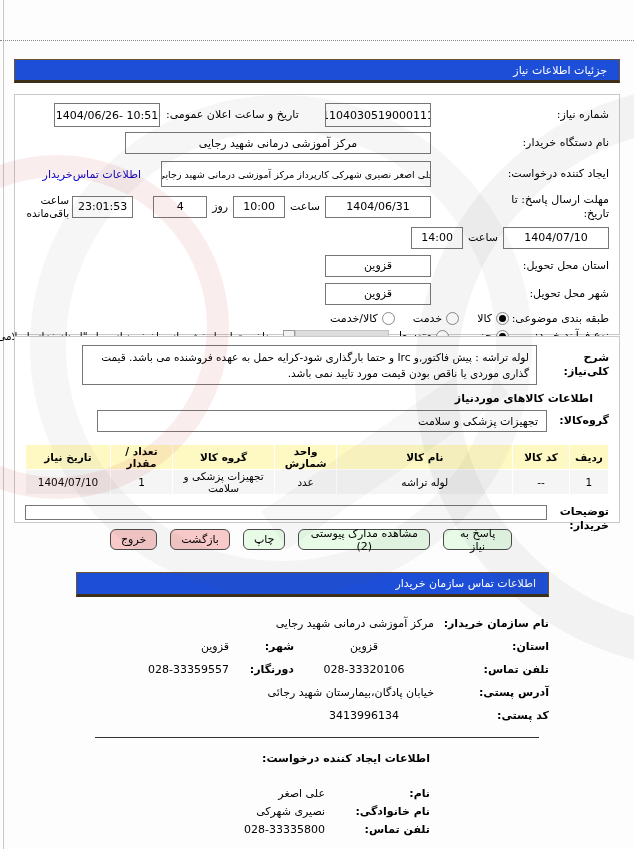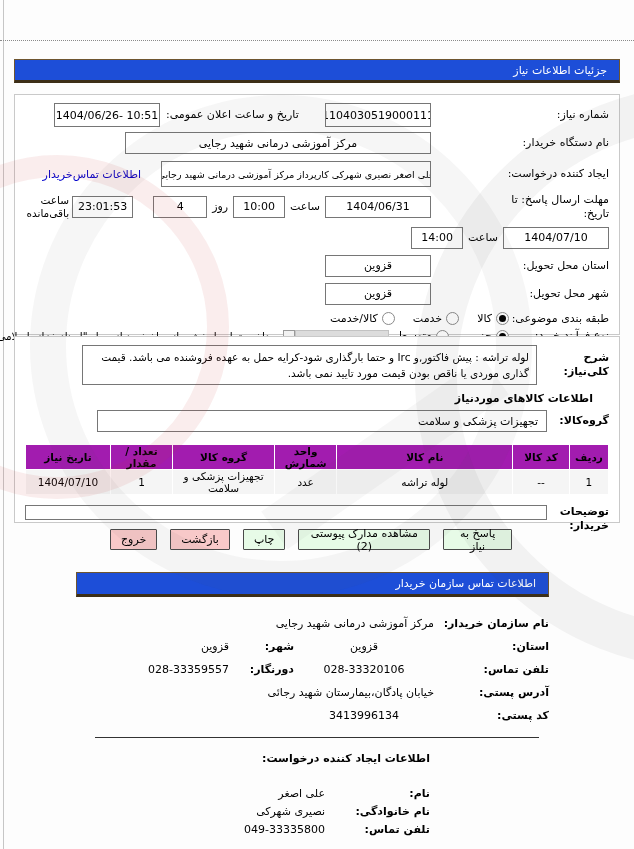--- a/index.html
+++ b/index.html
@@ -48,28 +48,28 @@
   .chk{width:10px;height:10px;border:1px solid #9a9a9a;background:#f2f2f2;flex:none;margin:0 0 0 5px;}
 
   .bold{font-weight:bold;}
   .descbox{width:455px;height:40px;border:1px solid #767676;box-sizing:border-box;
     font-size:10.5px;text-align:right;padding:3px 7px;line-height:1.55;overflow:hidden;}
   .groupbox{width:450px;height:22px;border:1px solid #767676;box-sizing:border-box;
     display:flex;align-items:center;padding-right:8px;}
   .notesbox{flex:1;height:13px;border:1px solid #767676;background:#fff;margin-right:4px;}
 
   table.goods{width:100%;border-collapse:separate;border-spacing:1px;margin-top:12px;table-layout:fixed;}
-  table.goods th{background:#a21caf;font-weight:bold;font-size:10.5px;height:20px;padding:0 2px;}
+  table.goods th{background:#fef9c3;font-weight:bold;font-size:10.5px;height:20px;padding:0 2px;}
   table.goods td{background:#f5f5f5;font-size:10.5px;height:20px;text-align:center;padding:0 2px;overflow:hidden;}
   .c1{width:6%;} .c2{width:9%;} .c3{width:30%;} .c4{width:10%;} .c5{width:17%;} .c6{width:10%;} .c7{width:14%;}
 
   .link{color:#0000cc;cursor:pointer;}
 
   #button-row{position:absolute;top:529px;right:122px;left:110px;display:flex;gap:13px;align-items:center;}
-  .btn{height:21px;border:1px solid #4a4a4a;border-radius:1px;font-size:11px;
+  .btn{height:21px;border:1px solid #4a4a4a;border-radius:6px;font-size:11px;
     padding:0 10px;display:flex;align-items:center;cursor:pointer;
     font-family:"DejaVu Sans",sans-serif;color:#000;}
   .btn-green{background:#e7fbe7;}
   .btn-pink{background:#f8c9c9;}
 
   #org-contact{position:absolute;top:612px;right:85px;width:470px;}
   .crow{display:grid;grid-template-columns:115px 140px 65px auto;align-items:center;height:23px;}
   .crow .clbl{font-weight:bold;}
   .cval-center{text-align:center;}
   .cval-right{text-align:right;}
@@ -262,15 +262,15 @@
   <div class="krow">
     <span class="clbl">نام:</span>
     <span class="cval-right">علی اصغر</span>
   </div>
   <div class="krow">
     <span class="clbl">نام خانوادگی:</span>
     <span class="cval-right">نصیری شهرکی</span>
   </div>
   <div class="krow">
     <span class="clbl">تلفن تماس:</span>
-    <span class="cval-right num">049-33335800</span>
+    <span class="cval-right num">028-33335800</span>
   </div>
 </div>
 
 </body></html>

